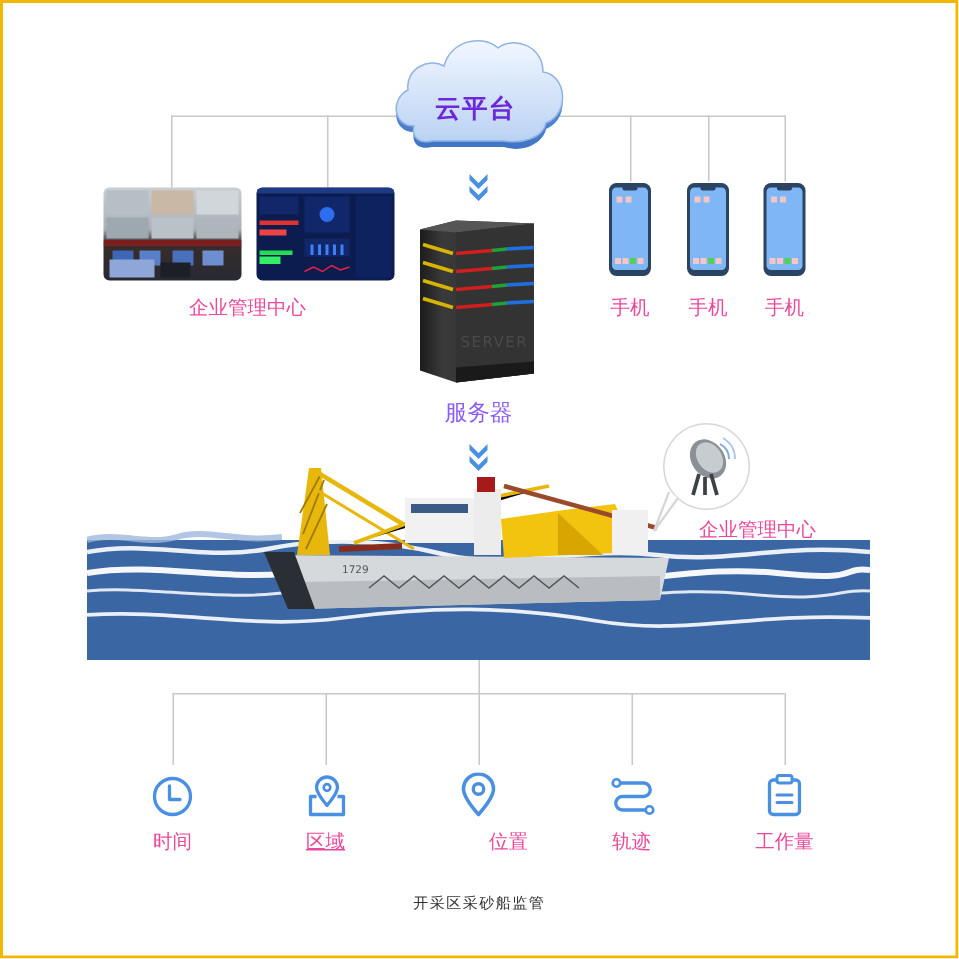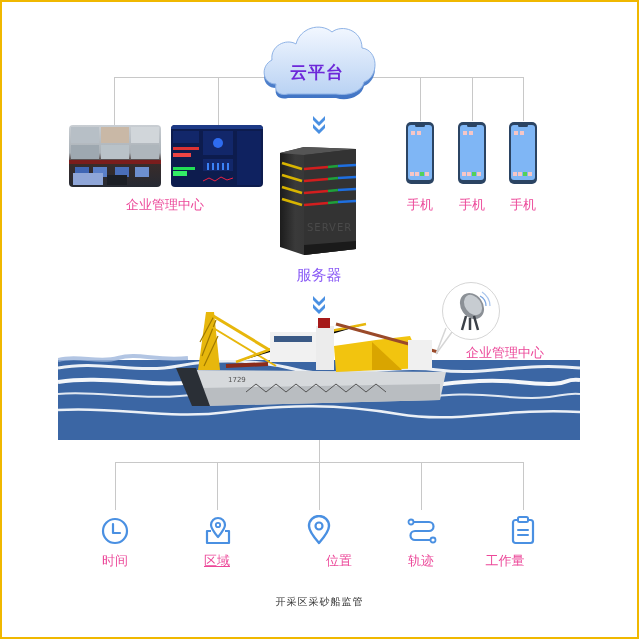--- a/index.html
+++ b/index.html
@@ -252,15 +252,15 @@
   <circle cx="26" cy="22" r="2.5" stroke="#4a90e2" stroke-width="1.8" fill="none"></circle>
   <path d="M7 4 L22 4 A4.5 4.5 0 0 1 22 13 L8 13 A4.5 4.5 0 0 0 8 22 L23 22" stroke="#4a90e2" stroke-width="2.2" fill="none" stroke-linecap="round"></path>
 </svg>
 <div class="label" style="left:401px; top:552px; width:40px;">轨迹</div>
 
 <svg class="abs" style="left:511px; top:515px;" width="24" height="30" viewBox="0 0 24 30">
   <rect x="2" y="5" width="20" height="23" rx="2.5" stroke="#4a90e2" stroke-width="2.2" fill="none"></rect>
   <rect x="7" y="2" width="10" height="5" rx="1.5" stroke="#4a90e2" stroke-width="2" fill="#fff"></rect>
   <path d="M7 15 L17 15 M7 20 L17 20" stroke="#4a90e2" stroke-width="2" stroke-linecap="round"></path>
 </svg>
-<div class="label" style="left:480px; top:552px; width:50px;text-align:center;">工作量</div>
+<div class="label" style="left:498px; top:552px; width:50px;text-align:center;">工作量</div>
 
 <div class="title">开采区采砂船监管</div>
 
 </body></html>

